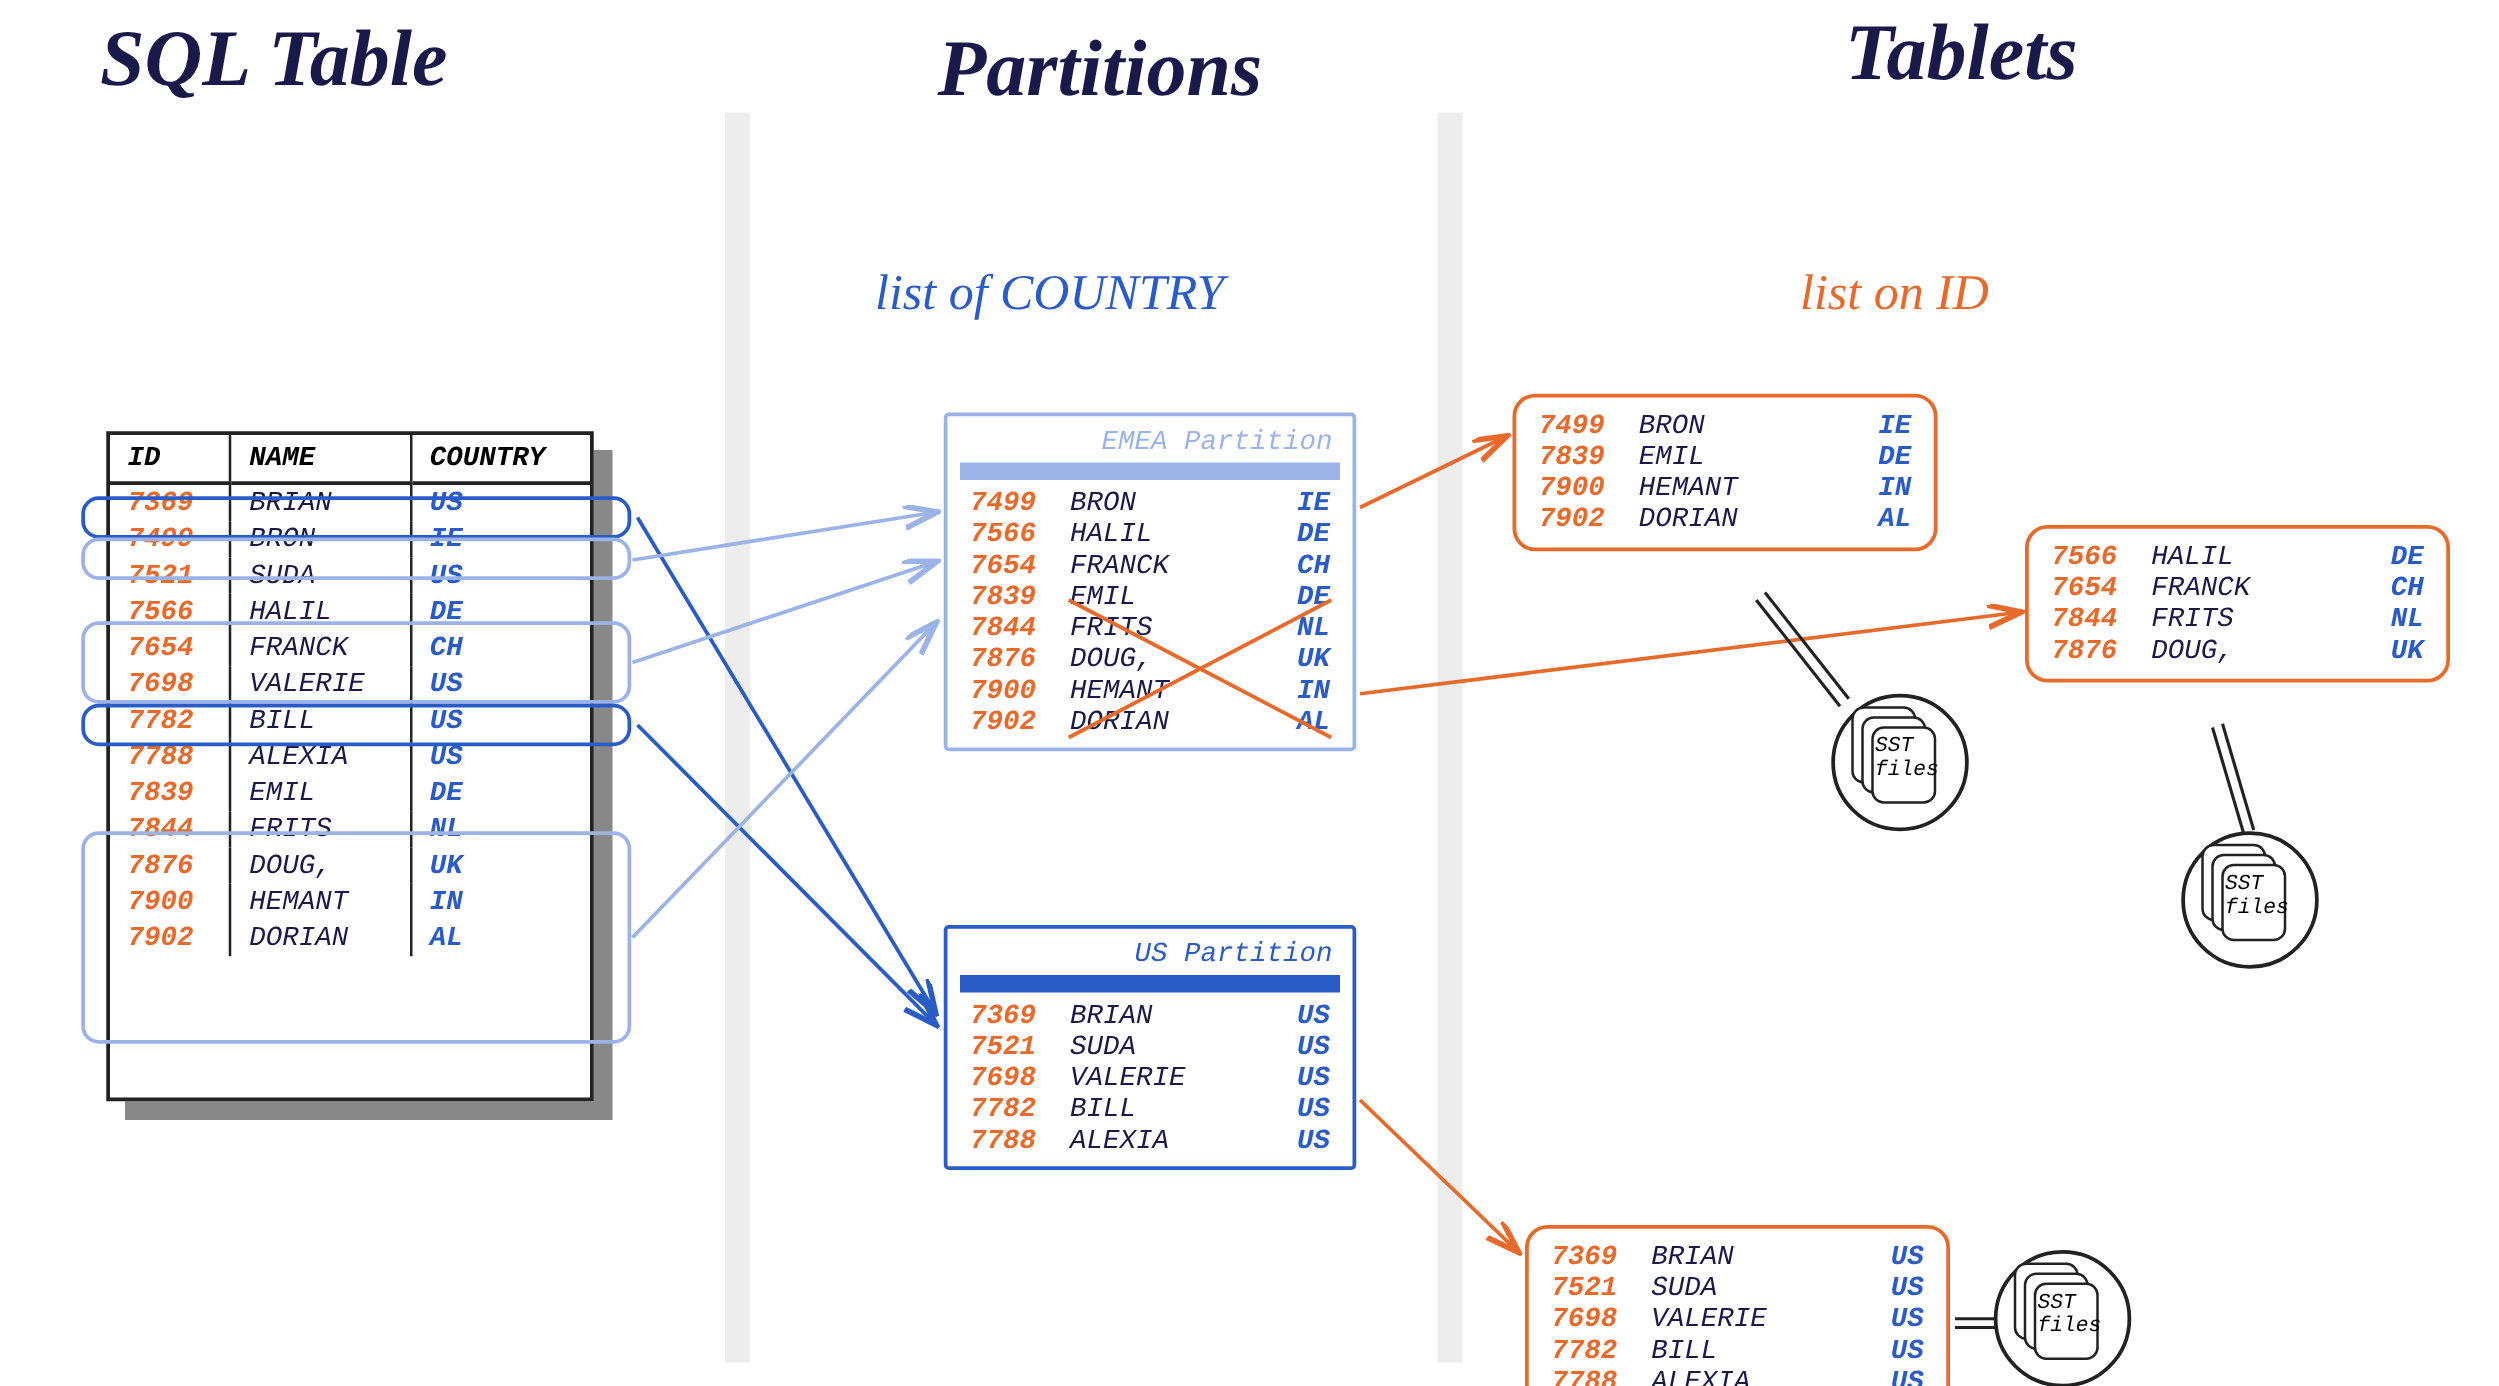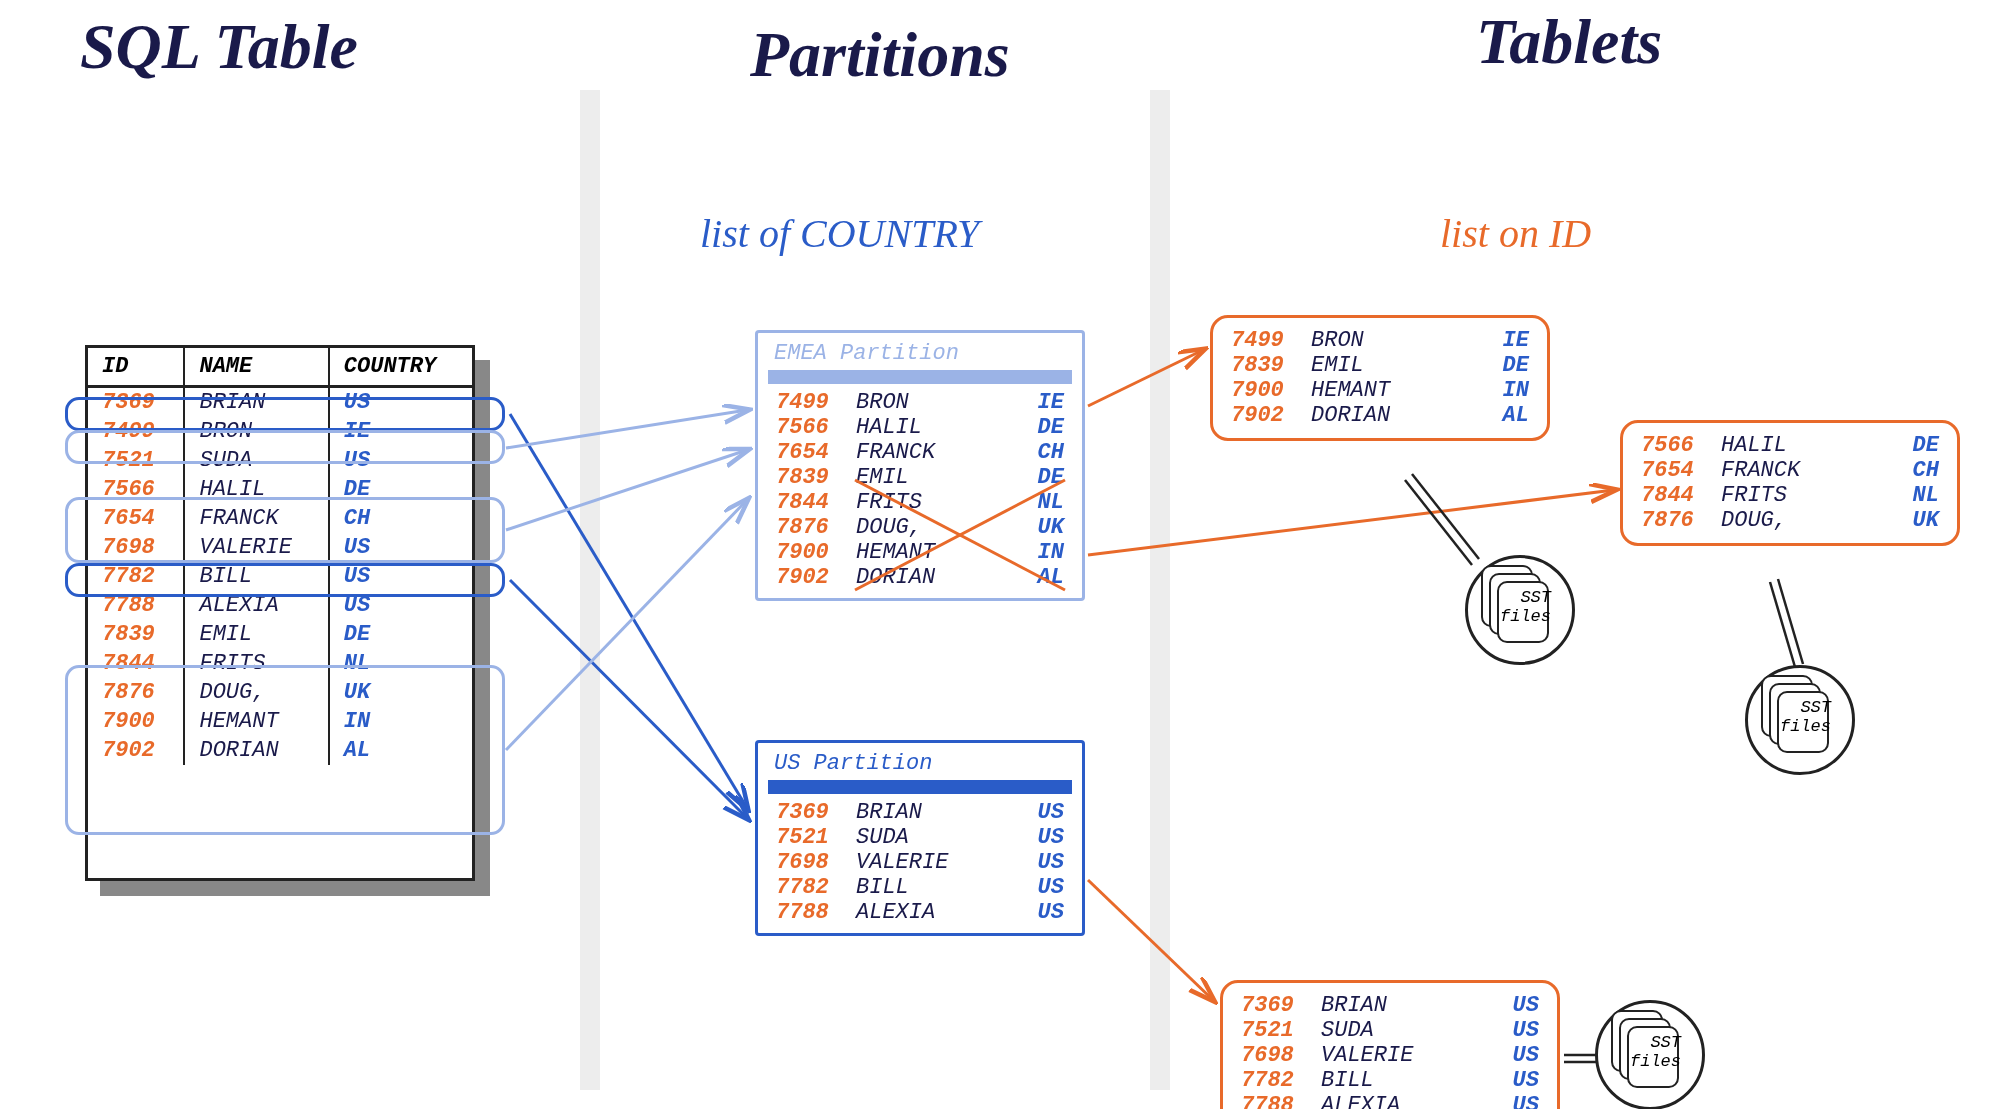--- a/index.html
+++ b/index.html
@@ -21,21 +21,21 @@
 .sql-table td.id { color:#e86a2a; font-weight:bold; }
 .sql-table td.name { color:#1a1a4a; }
 .sql-table td.country { color:#2a5cc8; font-weight:bold; }
 .sql-table th:nth-child(1),.sql-table td:nth-child(1){border-right:2px solid #222;margin-top:13px;}
 .sql-table th:nth-child(2),.sql-table td:nth-child(2){border-right:2px solid #222;}
 
 
 .part-box { position:absolute; background:#fff; border:3px solid; border-radius:4px; padding:8px 0; }
 .part-emea { border-color:#9bb3e6; }
 .part-us { border-color:#2a5cc8; }
-.part-title { font-family:'Courier New',monospace; font-size:22px; font-style:italic; text-align:left; padding:0 16px 4px; }
+.part-title { font-family:'Courier New',monospace; font-size:22px; font-style:italic; text-align:right; padding:0 16px 4px; }
 .part-title-emea { color:#9bb3e6; }
 .part-title-us { color:#2a5cc8;font-style:italic; }
 .part-bar { height:14px; margin:0 10px 6px; }
 .part-bar-emea { background:#9bb3e6; }
 .part-bar-us { background:#2a5cc8; }
 .part-row { display:flex; font-family:'Courier New',monospace; font-size:22px; font-style:italic; padding:0 18px; }
 .part-row .id { color:#e86a2a; width:80px; font-weight:bold; }
 .part-row .name { color:#1a1a4a; flex:1; }
 .part-row .country { color:#2a5cc8; width:45px; text-align:right; font-weight:bold; }
 
@@ -46,21 +46,21 @@
 .tablet-row .name { color:#1a1a4a; flex:1; }
 .tablet-row .country { color:#2a5cc8; width:45px; text-align:right; font-weight:bold; }
 
 
 .sst { position:absolute; width:110px; height:110px; }
 .sst .circle { position:absolute; inset:0; border:3px solid #222; border-radius:50%; background:#fff; }
 .sst .file { position:absolute; width:52px; height:62px; border:2.5px solid #222; border-radius:10px; background:#fff; }
 .sst .f1 { left:16px; top:10px; }
 .sst .f2 { left:24px; top:18px; }
 .sst .f3 { left:32px; top:26px; }
-.sst .label { position:absolute; left:35px; top:34px; font-family:'Courier New',monospace; font-size:17px; font-style:italic; line-height:1.1;text-align:right; }
+.sst .label { position:absolute; left:35px; top:34px; font-family:'Courier New',monospace; font-size:17px; font-style:italic; line-height:1.1; }
 
 
 .hl { position:absolute; border:3px solid #2a5cc8; border-radius:14px; background:transparent; pointer-events:none; }
 .hl.light { border-color:#9bb3e6; }
 
 svg.overlay { position:absolute; left:0; top:0; width:1999px; height:1109px; pointer-events:none; }
 svg.overlay line, svg.overlay path { fill:none; }
 </style>
 </head>
 <body>

